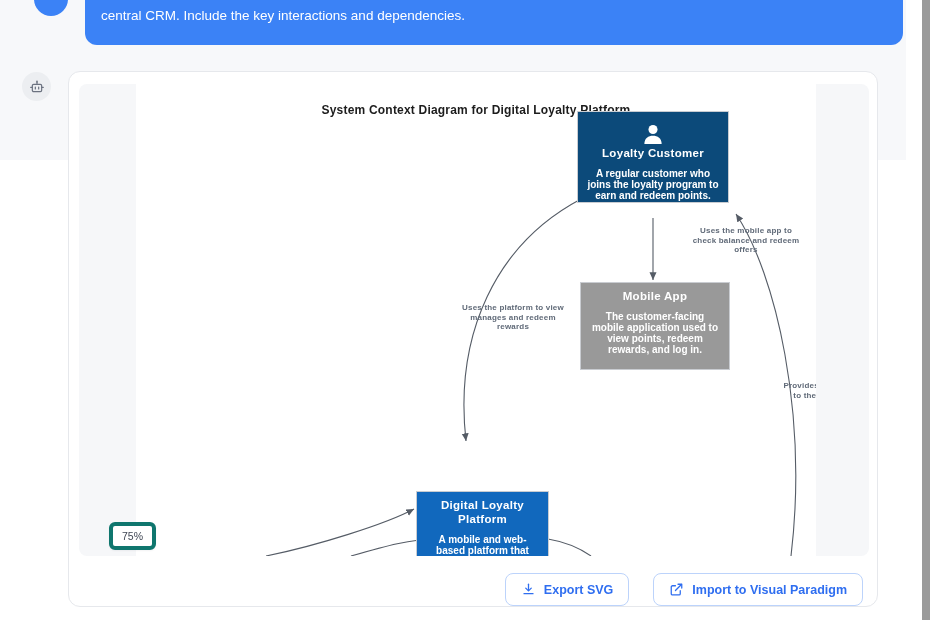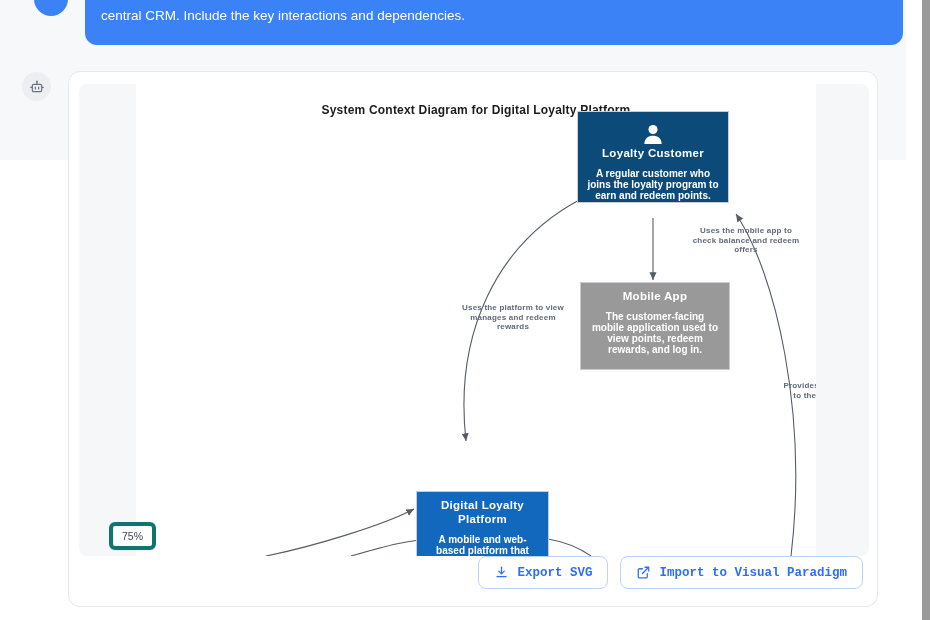--- a/index.html
+++ b/index.html
@@ -104,22 +104,22 @@
   .zoom-pct {
     position:absolute; left:30px; top:438px;
     background:#ffffff; border:4px solid #0f766e; border-radius:6px;
     padding:4px 9px; font-size:10.5px; color:#3f4654;
     box-shadow:0 1px 2px rgba(16,24,40,0.05);
   }
 
   
   .card-footer {
     position:absolute; left:0; bottom:0; width:808px; height:50px;
-    display:flex; align-items:flex-start; justify-content:flex-end;
-    padding-right:14px; box-sizing:border-box; gap:12px;font-family:Liberation Mono, monospace;
+    display:flex; align-items:flex-end; justify-content:flex-end;
+    padding-right:14px; box-sizing:border-box; gap:24px;
   }
   .btn {
     display:flex; align-items:center; gap:8px;
     border:1px solid #bcd3fb; border-radius:8px;
     background:#ffffff; color:#2f6ef0;
     font-size:12.5px; font-weight:bold;
     padding:8px 15px; cursor:pointer;
     white-space:nowrap;
   }
 </style>

